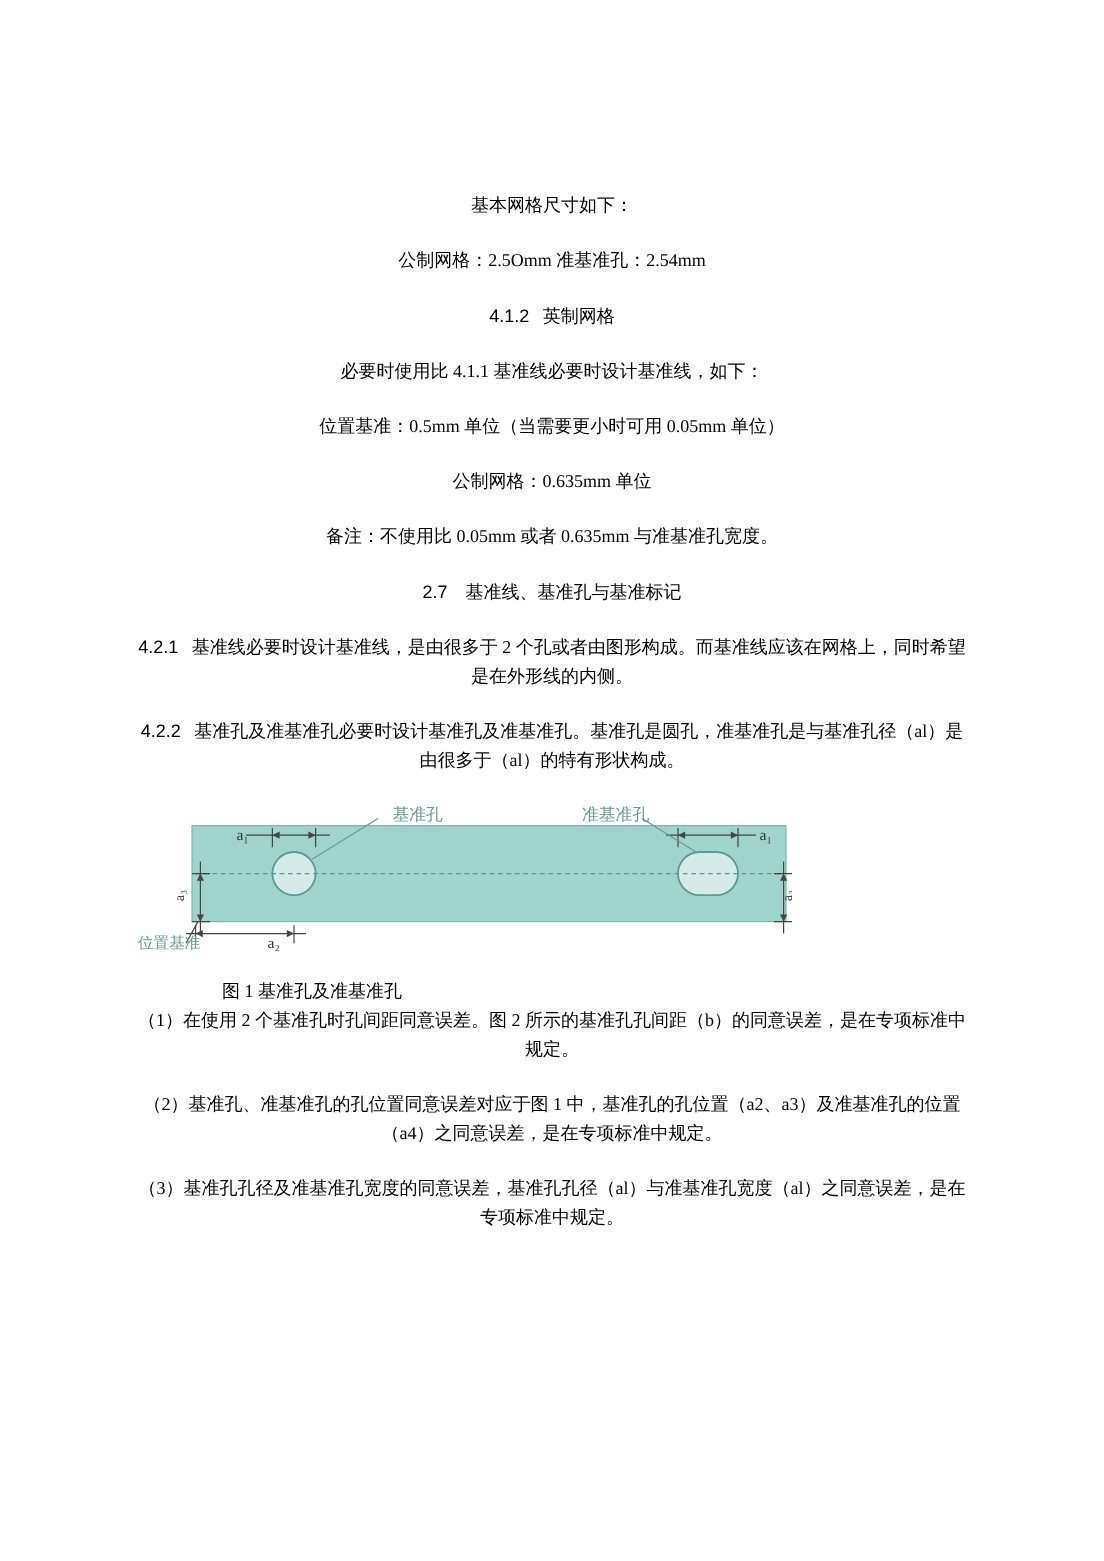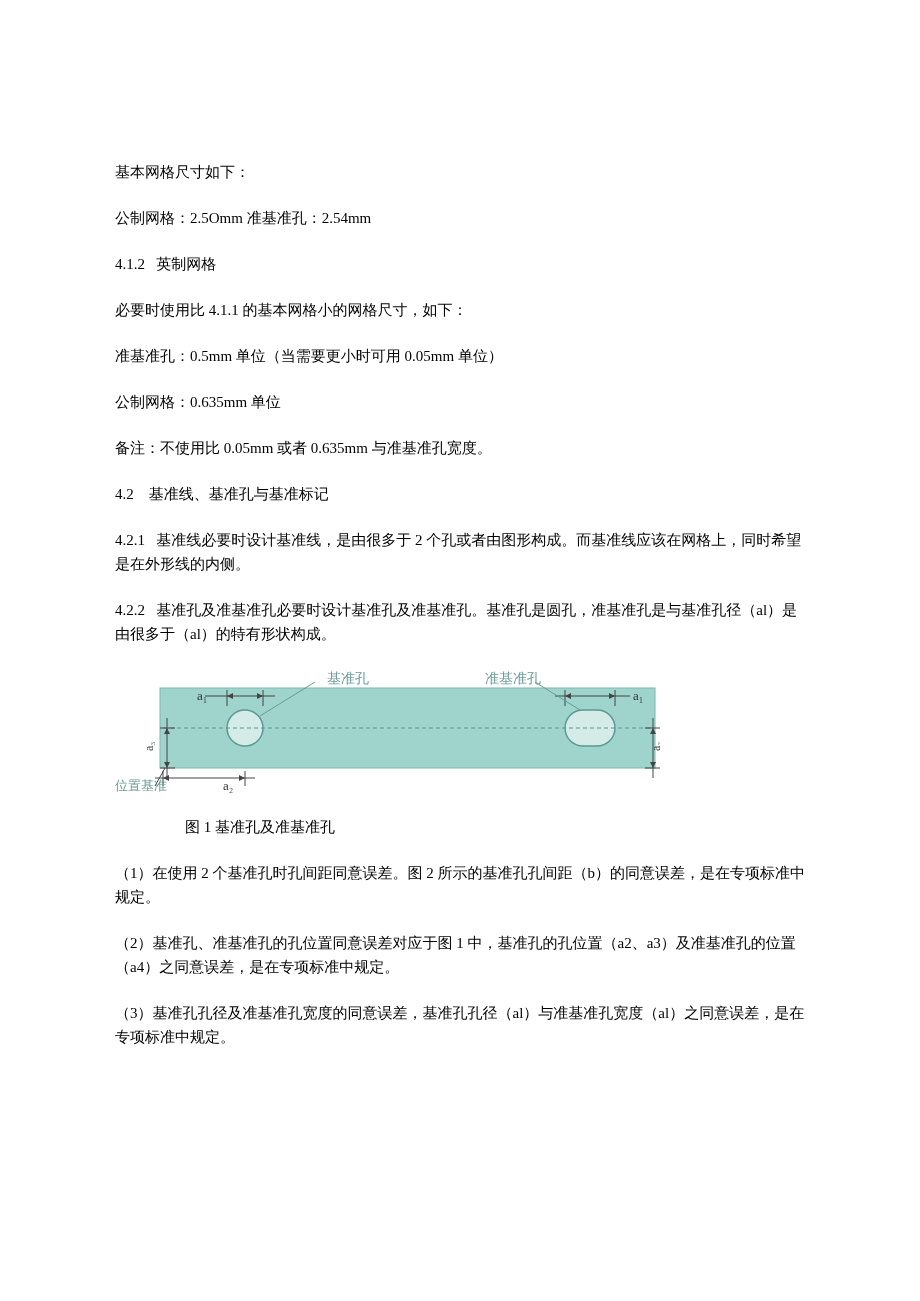--- a/index.html
+++ b/index.html
@@ -12,56 +12,56 @@
       background: #ffffff;
       width: 920px;
       min-height: 1301px;
       padding: 160px 115px 60px 115px;
       font-size: 15px;
       line-height: 1.6;
       color: #000000;
     }
     .para {
       margin-bottom: 22px;
+      text-align: center;
     }
     .figure-container {
       margin: 10px 0 22px 0;
     }
     .figure-svg {
       display: block;
     }
     .figure-caption {
       margin-left: 70px;
-      margin-bottom: 22px;
     }
     .arial {
-      font-family: Liberation Serif, serif;
+      font-family: Liberation Sans, sans-serif;
     }
   </style>
 </head>
 <body>
 
 <p class="para">基本网格尺寸如下：</p>
 
 <p class="para">公制网格：2.5Omm 准基准孔：2.54mm</p>
 
 <p class="para">
   <span class="arial">4.1.2</span>&nbsp;&nbsp;&nbsp;<span>英制网格</span>
 </p>
 
-<p class="para">必要时使用比 4.1.1 的基本网格小的网格尺寸，如下：</p>
+<p class="para">必要时使用比 4.1.1 基准线必要时设计基准线，如下：</p>
 
-<p class="para">准基准孔：0.5mm 单位（当需要更小时可用 0.05mm 单位）</p>
+<p class="para">位置基准：0.5mm 单位（当需要更小时可用 0.05mm 单位）</p>
 
 <p class="para">公制网格：0.635mm 单位</p>
 
 <p class="para">备注：不使用比 0.05mm 或者 0.635mm 与准基准孔宽度。</p>
 
 <p class="para">
-  <span class="arial">4.2</span>&nbsp;&nbsp;&nbsp;&nbsp;<span>基准线、基准孔与基准标记</span>
+  <span class="arial">2.7</span>&nbsp;&nbsp;&nbsp;&nbsp;<span>基准线、基准孔与基准标记</span>
 </p>
 
 <p class="para">
   <span class="arial">4.2.1</span>&nbsp;&nbsp;&nbsp;<span>基准线必要时设计基准线，是由很多于 2 个孔或者由图形构成。而基准线应该在网格上，同时希望是在外形线的内侧。</span>
 </p>
 
 <p class="para">
   <span class="arial">4.2.2</span>&nbsp;&nbsp;&nbsp;<span>基准孔及准基准孔必要时设计基准孔及准基准孔。基准孔是圆孔，准基准孔是与基准孔径（al）是由很多于（al）的特有形状构成。</span>
 </p>
 

